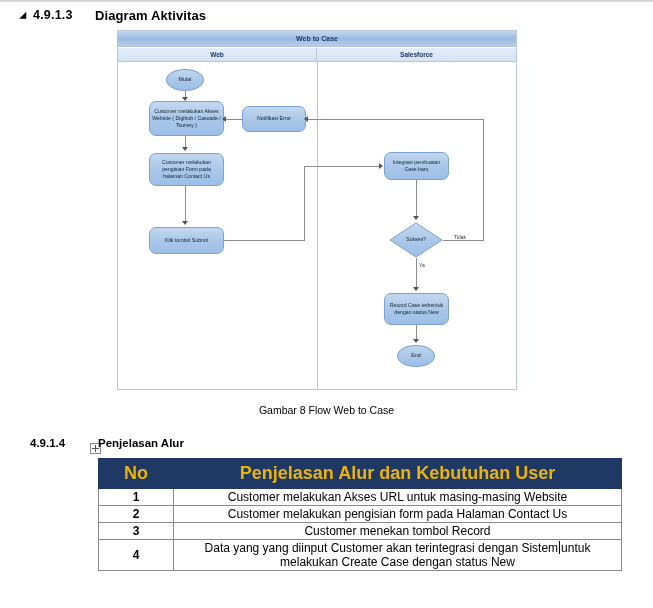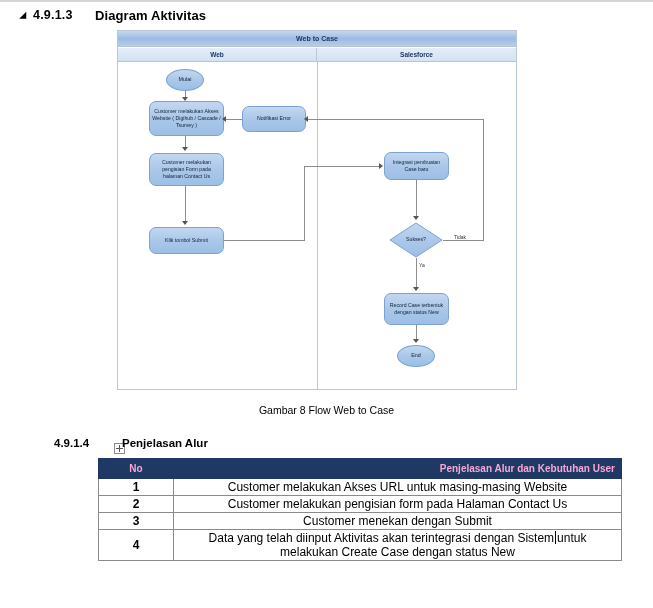--- a/index.html
+++ b/index.html
@@ -172,21 +172,20 @@
     text-align: center;
     font-size: 10.5px;
   }
 
   
   .heading2 {
     position: absolute;
     left: 0; top: 437px;
     width: 555px;
     height: 18px;
-    margin-left: 24px;
   }
   .h2-num {
     position: absolute;
     left: 30px; top: 0;
     font-size: 11.5px;
     font-weight: bold;
   }
   .h2-title {
     position: absolute;
     left: 98px; top: 0;
@@ -218,28 +217,28 @@
     border-collapse: collapse;
     font-size: 12px;
   }
   .tbl th, .tbl td {
     border: 1px solid #8a8a8a;
     padding: 1px 6px;
     vertical-align: middle;
   }
   .tbl thead th {
     background: #1f3864;
-    color: #f9a8d4;
-    font-weight: bold;
-    font-size: 10px;
+    color: #eab308;
+    font-weight: bold;
+    font-size: 18px;
     border-color: #1f3864;
     padding: 4px 6px;
   }
   .tbl thead th.no-col { text-align: center; width: 62px; }
-  .tbl thead th.desc-col { text-align: right; }
+  .tbl thead th.desc-col { text-align: center; }
   .tbl td.no-cell {
     text-align: center;
     font-weight: bold;
     width: 62px;
   }
   .tbl td.desc-cell { text-align: center; }
   .caret {
     display: inline-block;
     width: 1px;
     height: 13px;
@@ -350,22 +349,22 @@
     <tr>
       <td class="no-cell">1</td>
       <td class="desc-cell">Customer melakukan Akses URL untuk masing-masing Website</td>
     </tr>
     <tr>
       <td class="no-cell">2</td>
       <td class="desc-cell">Customer melakukan pengisian form pada Halaman Contact Us</td>
     </tr>
     <tr>
       <td class="no-cell">3</td>
-      <td class="desc-cell">Customer menekan dengan Submit</td>
+      <td class="desc-cell">Customer menekan tombol Record</td>
     </tr>
     <tr>
       <td class="no-cell">4</td>
       <td class="desc-cell">
-        <span>Data yang telah diinput Aktivitas akan terintegrasi dengan Sistem</span><span class="caret"></span><span>untuk melakukan Create Case dengan status New</span>
+        <span>Data yang yang diinput Customer akan terintegrasi dengan Sistem</span><span class="caret"></span><span>untuk melakukan Create Case dengan status New</span>
       </td>
     </tr>
   </tbody>
 </table>
 
 </body></html>

